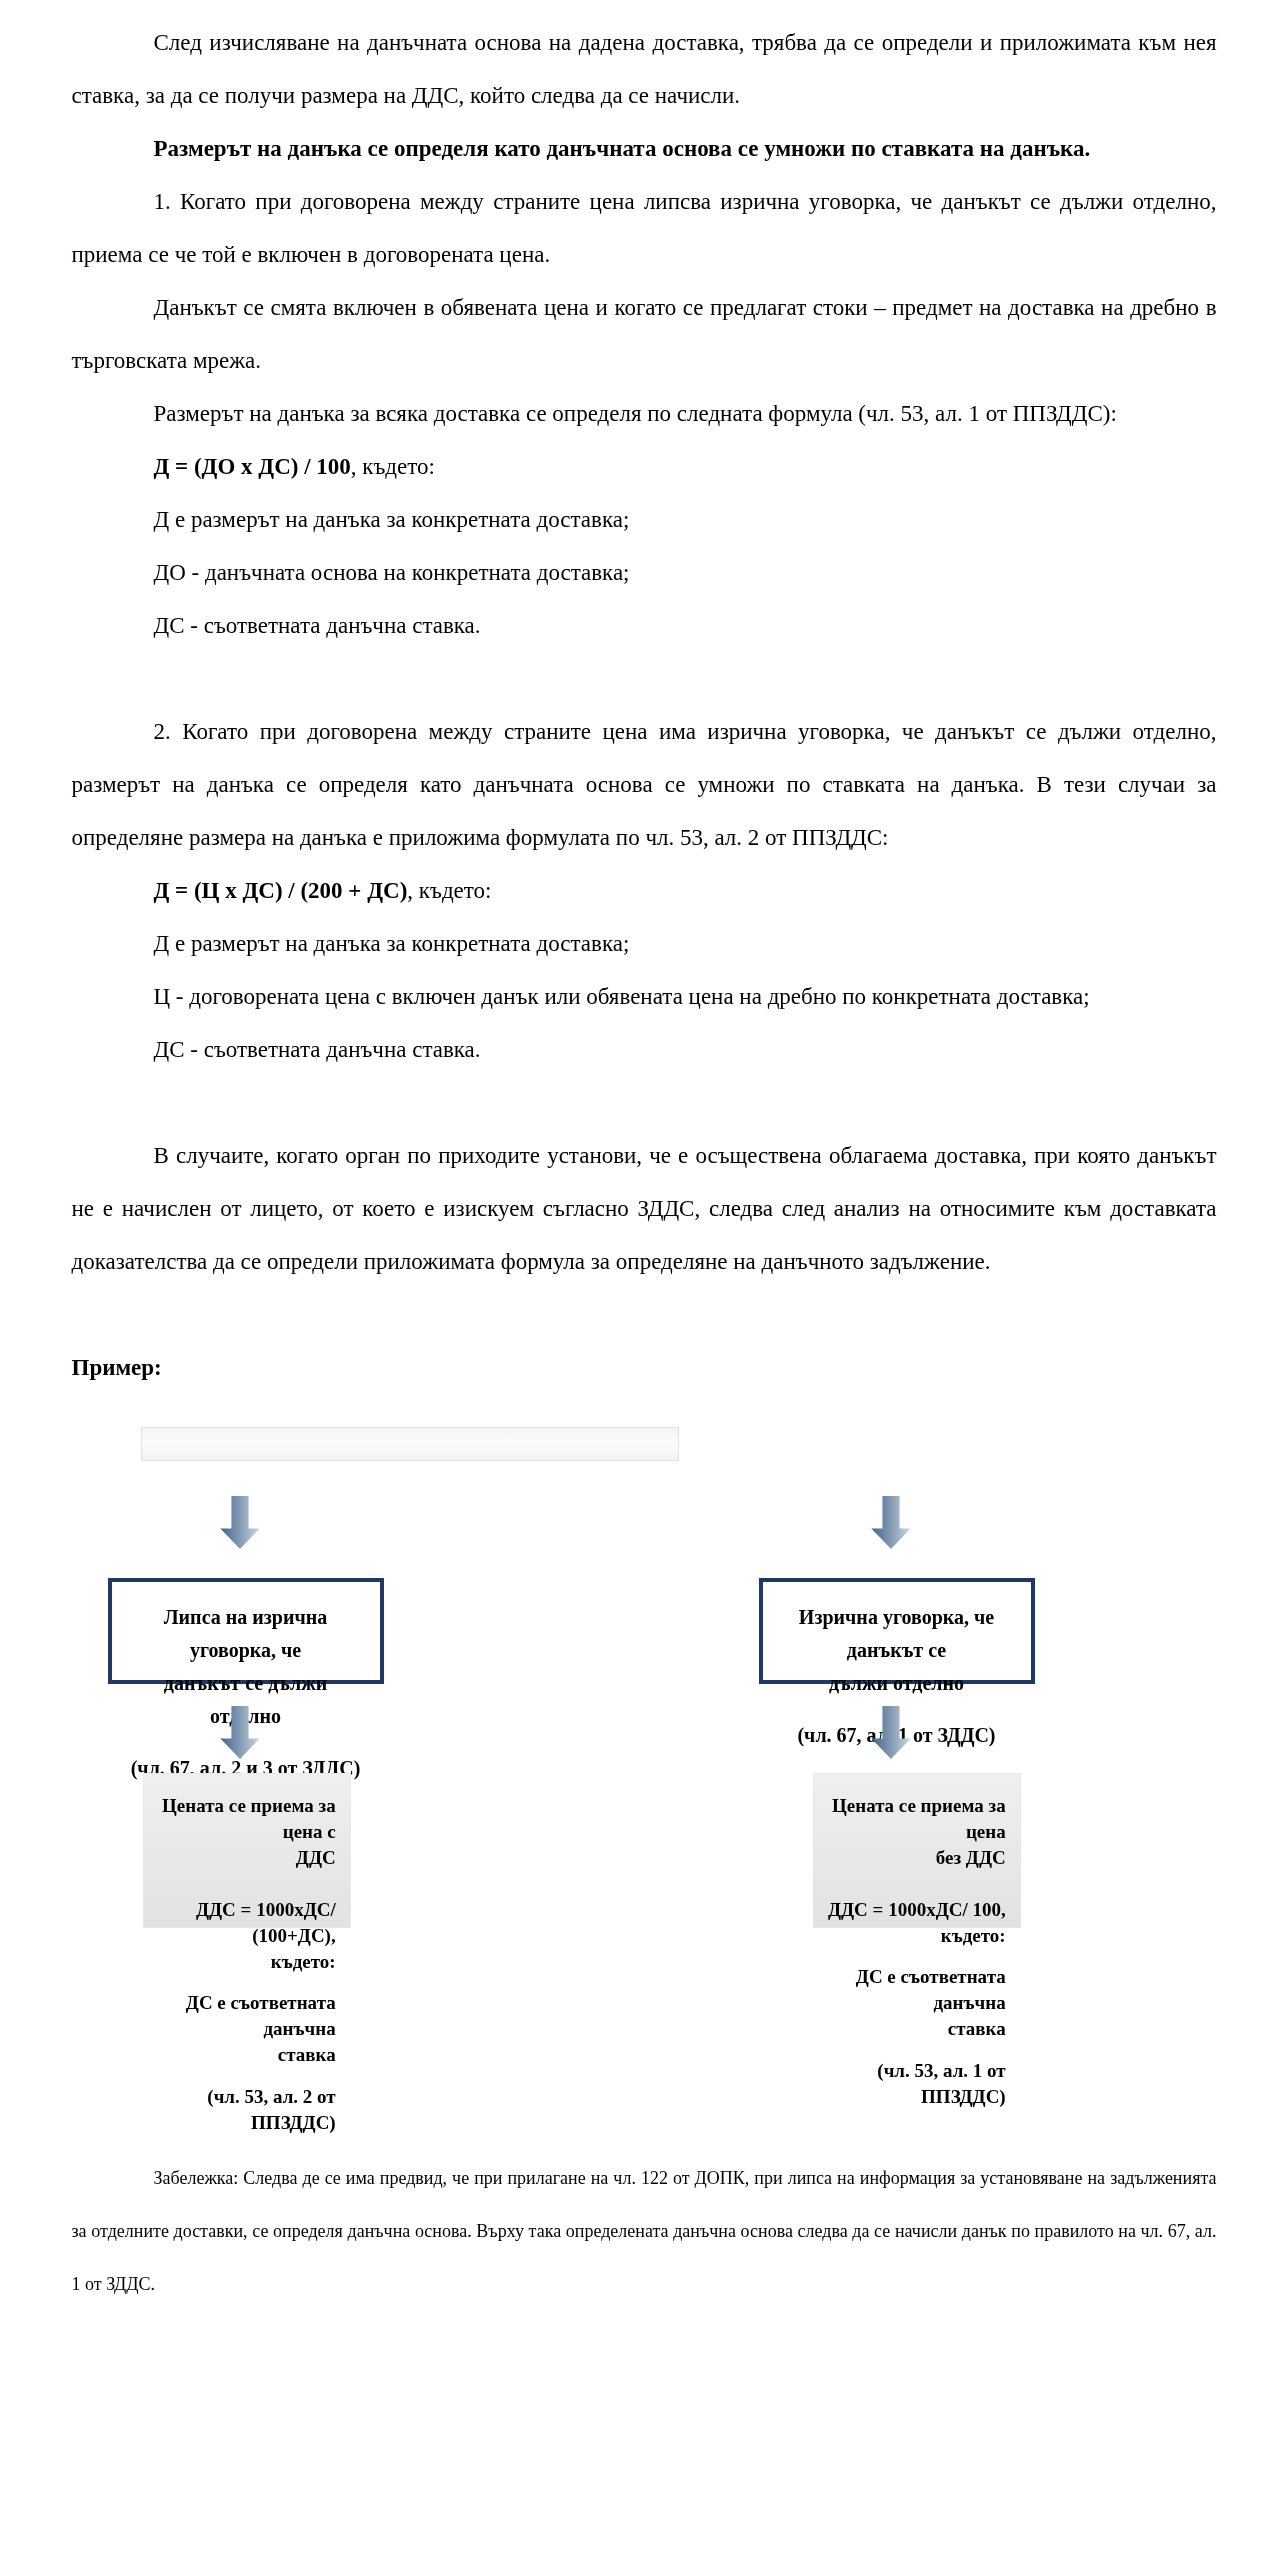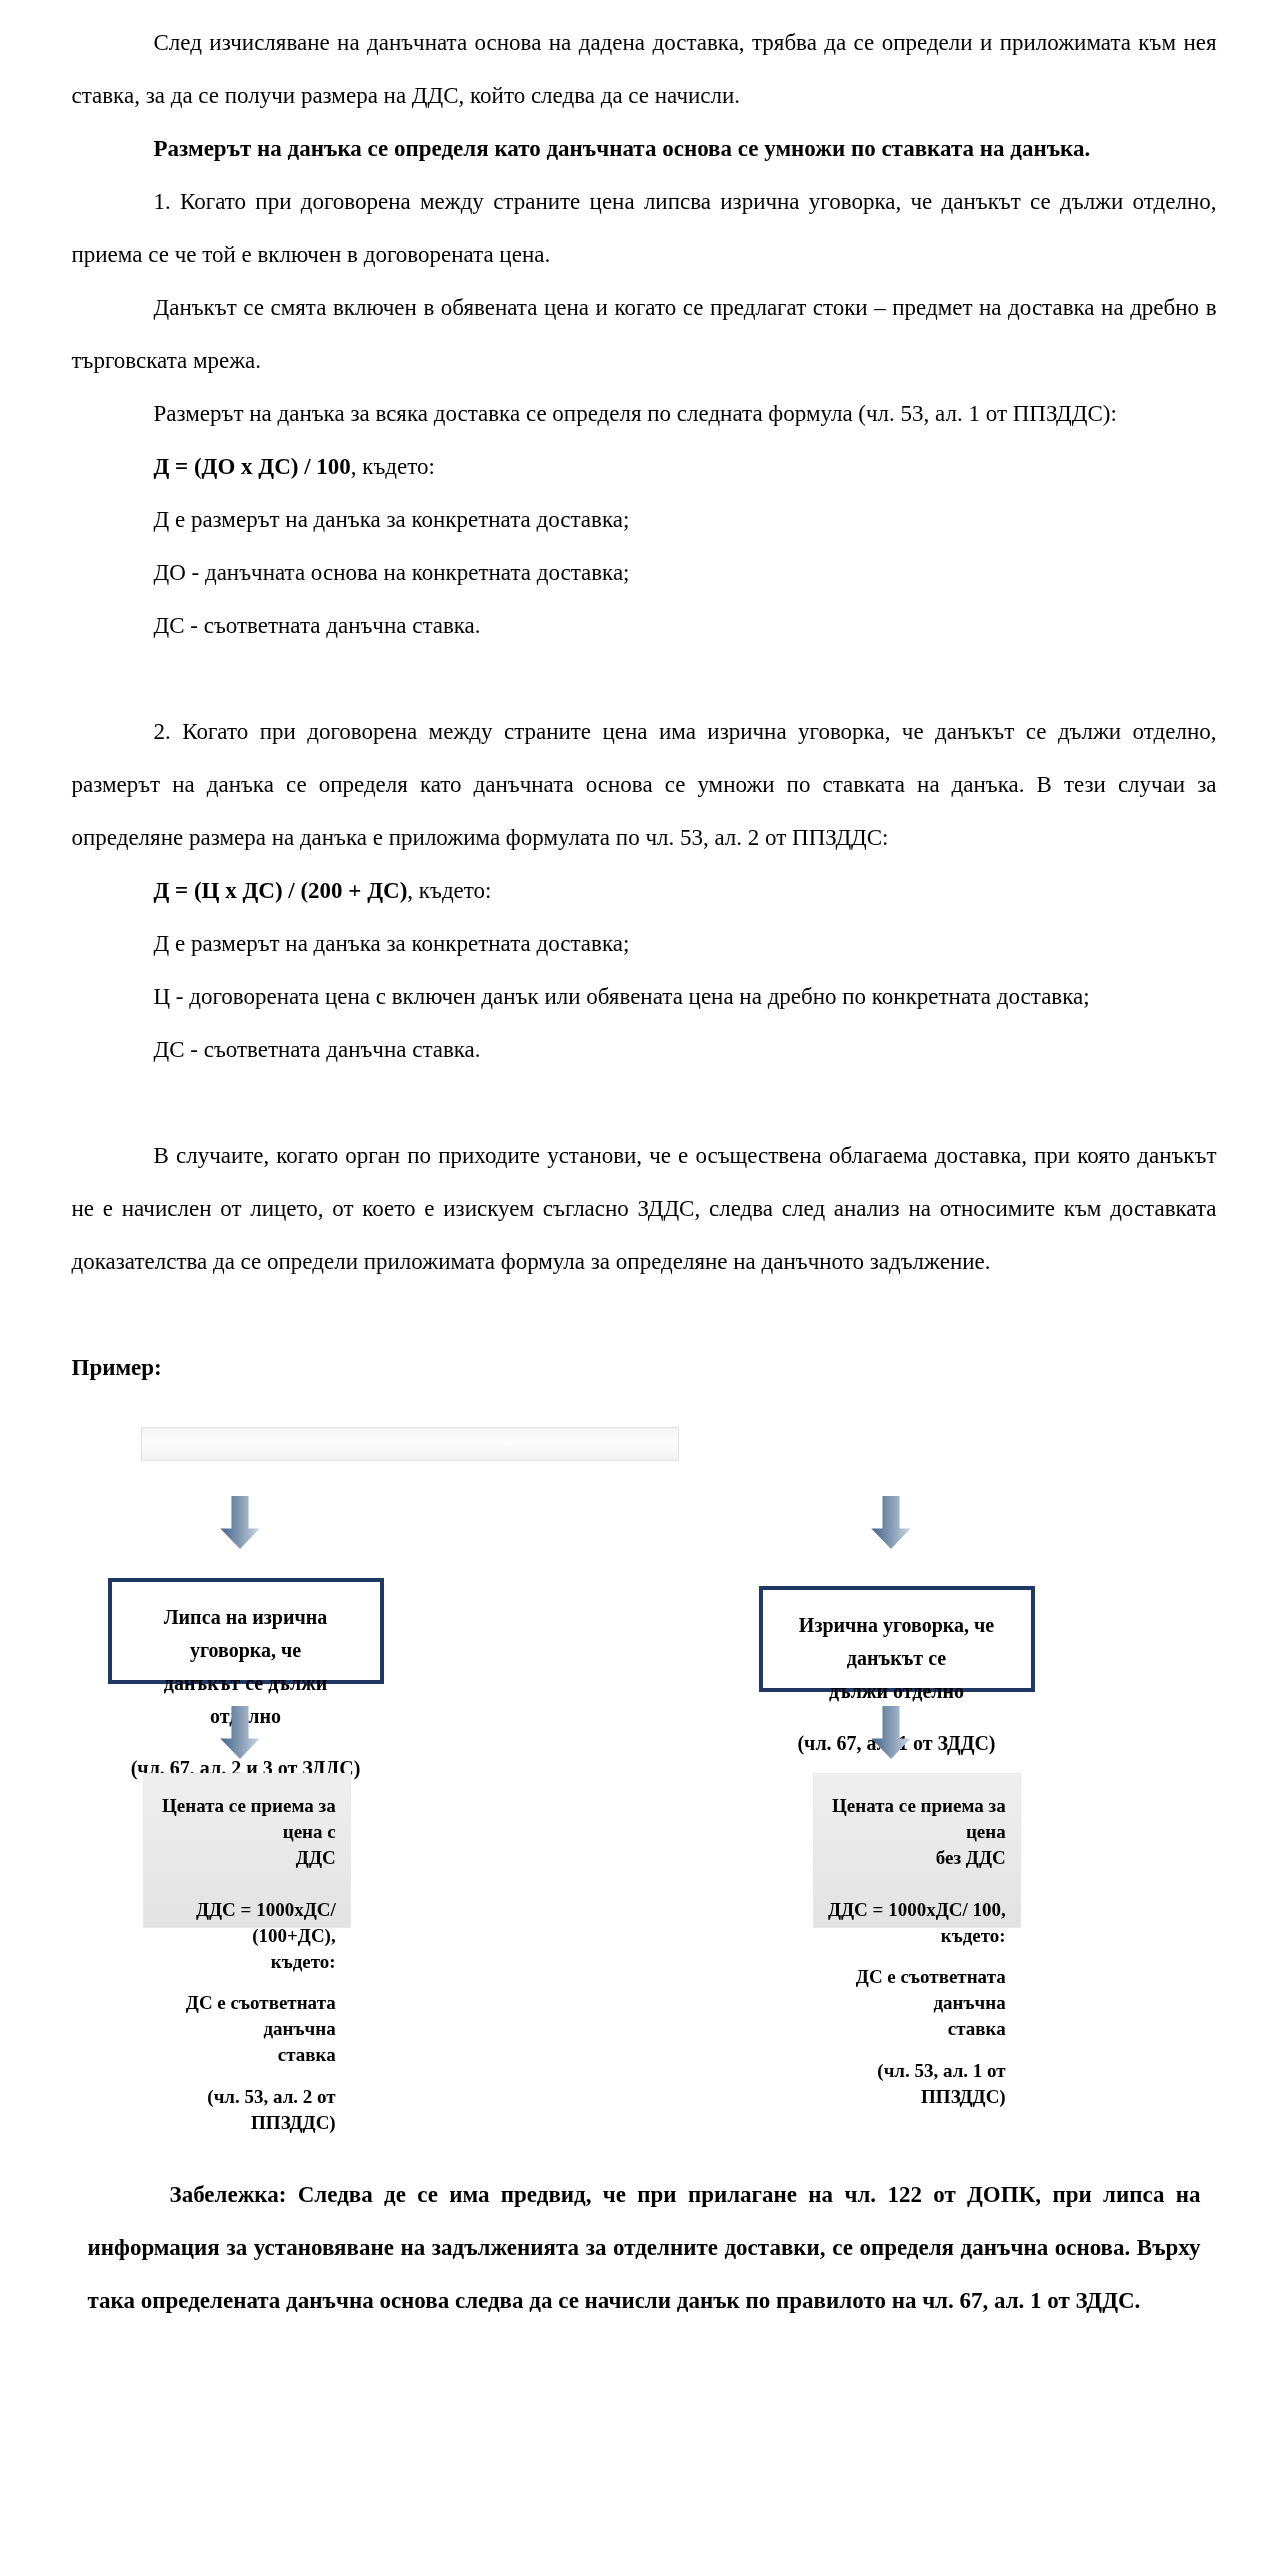--- a/index.html
+++ b/index.html
@@ -105,26 +105,26 @@
     text-align: right;
   }
   .gbox .l.sp { margin-top: 26px; }
   .gbox .l.sp-s { margin-top: 15.5px; }
 
   .note-block {
     width: 1145px;
     margin: 0 auto;
   }
   p.note {
-    font-size: 23px;
+    font-size: 18px;
     line-height: 53px;
-    font-weight: bold;
+    font-weight: normal;
     text-align: justify;
     text-indent: 82px;
-    margin: 16px;
+    margin: 0;
   }
 </style>
 </head>
 <body>
 
 <div class="page">
 
   <div class="body-col">
 
     <p class="para">След изчисляване на данъчната основа на дадена доставка, трябва да се определи и приложимата към нея ставка, за да се получи размера на ДДС, който следва да се начисли.</p>
@@ -192,21 +192,21 @@
         <path d="M13 0 H33 V38 H46 L23 62 L0 38 H13 Z" fill="url(#agR1)"></path>
       </svg>
     </div>
 
     <div class="vbox" style="left:36px; top:184px; width:276px; height:106px;">
       <p class="line">Липса на изрична уговорка, че</p>
       <p class="line">данъкът се дължи отделно</p>
       <p class="line gap">(чл. 67, ал. 2 и 3 от ЗДДС)</p>
     </div>
 
-    <div class="vbox" style="left:687px; top:192px; width:276px; height:106px;">
+    <div class="vbox" style="left:687px; top:184px; width:276px; height:106px;">
       <p class="line">Изрична уговорка, че данъкът се</p>
       <p class="line">дължи отделно</p>
       <p class="line gap">(чл. 67, ал. 1 от ЗДДС)</p>
     </div>
 
     <div class="arrow" style="left:148px; top:312px;">
       <svg viewBox="0 0 46 62" xmlns="http://www.w3.org/2000/svg" aria-hidden="true">
         <defs>
           <linearGradient id="agL2" x1="0" y1="0" x2="1" y2="0">
             <stop offset="0%" stop-color="#44648a"></stop>

